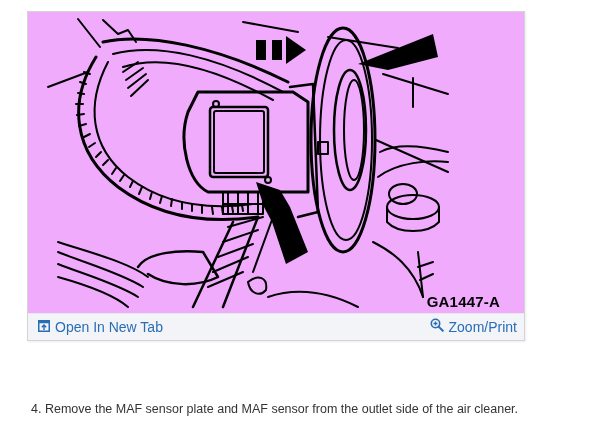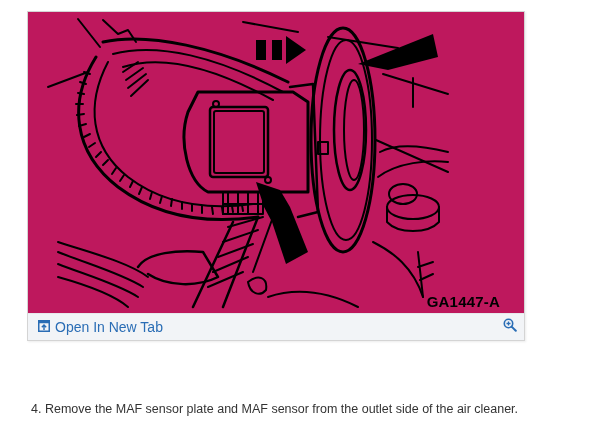--- a/index.html
+++ b/index.html
@@ -1,20 +1,20 @@
 <!DOCTYPE html>
 <html><head>
 <meta charset="utf-8">
 <style>
   html, body { margin: 0; padding: 0; background: #ffffff; }
   body { width: 614px; height: 439px; position: relative; overflow: hidden;
          font-family: "Liberation Sans", "DejaVu Sans", sans-serif; }
   .figure-card {
     position: absolute; left: 27px; top: 11px; width: 498px; height: 330px;
-    border: 1px solid #d4d4d4; background: #be185d; box-sizing: border-box;
+    border: 1px solid #d4d4d4; background: #f0abfc; box-sizing: border-box;
     box-shadow: 1px 1px 2px rgba(0,0,0,0.08);
   }
   .figure-image { position: absolute; left: 0; top: 0; width: 496px; height: 300px; overflow: hidden; }
   .figure-image svg { display: block; }
   .figure-code {
     position: absolute; right: 24px; top: 281px; font-family: "Liberation Sans", sans-serif;
     font-weight: bold; font-size: 15px; color: #000; letter-spacing: 0.2px;
   }
   .figure-footer {
     position: absolute; left: 0; bottom: 0; width: 496px; height: 27px;
@@ -122,17 +122,18 @@
       <span>Open In New Tab</span>
     </a>
     <a class="footer-link right">
       <span>
         <svg width="14" height="14" viewBox="0 0 14 14">
           <circle cx="5.5" cy="5.5" r="4.2" fill="none" stroke="#2a6db5" stroke-width="1.6"></circle>
           <path d="M8.6 8.6 L12.8 12.8" stroke="#2a6db5" stroke-width="2" stroke-linecap="round"></path>
           <path d="M5.5 3.5 L5.5 7.5 M3.5 5.5 L7.5 5.5" stroke="#2a6db5" stroke-width="1.3"></path>
         </svg>
       </span>
+      <span>Zoom/Print</span>
     </a>
   </div>
 </div>
 
 <div class="step-text">4. Remove the MAF sensor plate and MAF sensor from the outlet side of the air cleaner.</div>
 
 </body></html>

